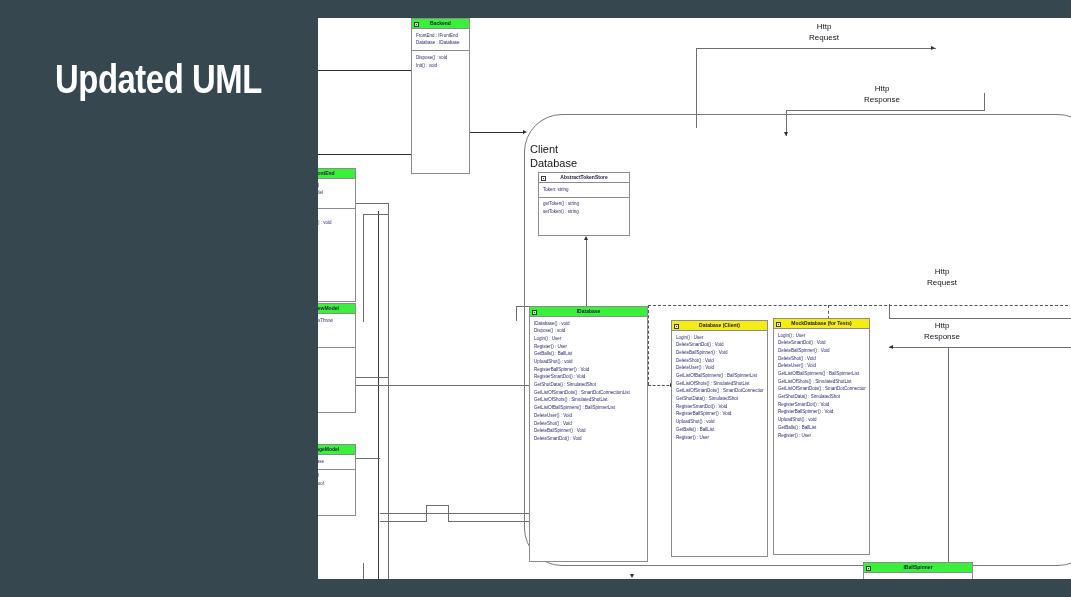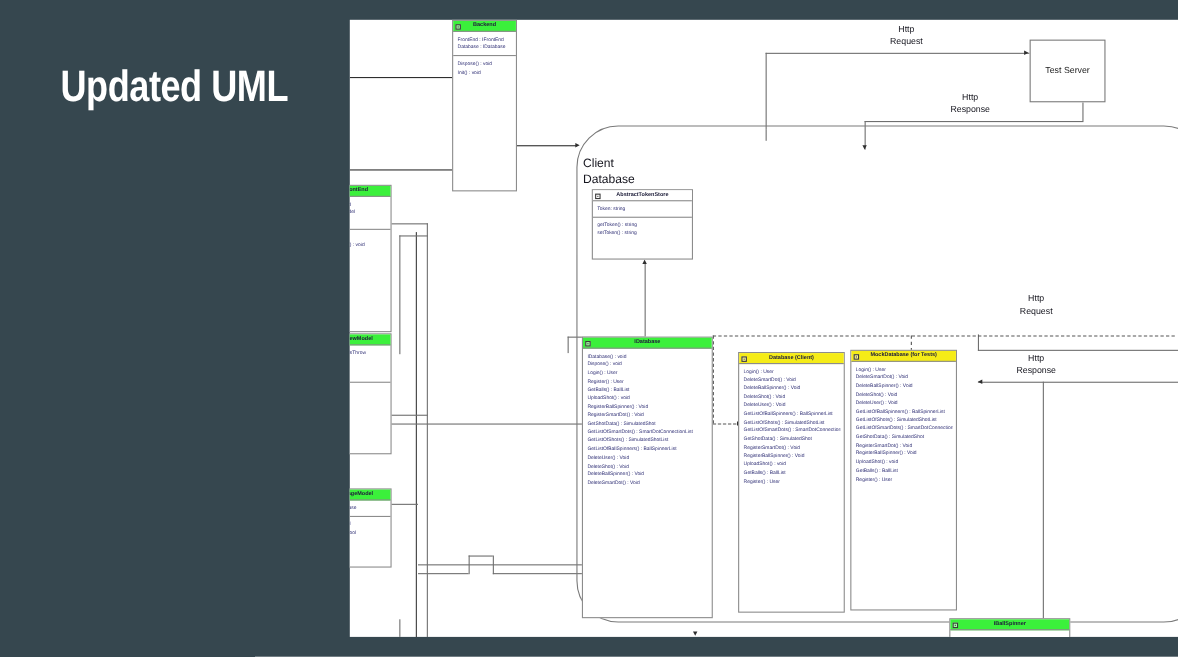--- a/index.html
+++ b/index.html
@@ -195,24 +195,20 @@
     <div class="arrow down" style="left:312px;top:556px;"></div>
 
     <div class="ln v" style="left:630px;top:329px;height:230px;"></div>
     <div class="ln h" style="left:545px;top:559px;width:86px;"></div>
 
     <div id="group-client-db" style="left:206px;top:96px;width:572px;height:452px;"></div>
 
     <div class="bigtext" style="left:212px;top:124px;">Client
 Database</div>
 
-    <div class="plainbox" style="left:618px;top:18px;width:69px;height:57px;">
-      <span>Test
-Server</span>
-    </div>
 
     <div class="note" style="left:476px;top:4px;width:60px;">Http
 Request</div>
     <div class="note" style="left:534px;top:66px;width:60px;">Http
 Response</div>
     <div class="note" style="left:594px;top:249px;width:60px;">Http
 Request</div>
     <div class="note" style="left:594px;top:303px;width:60px;">Http
 Response</div>
 

